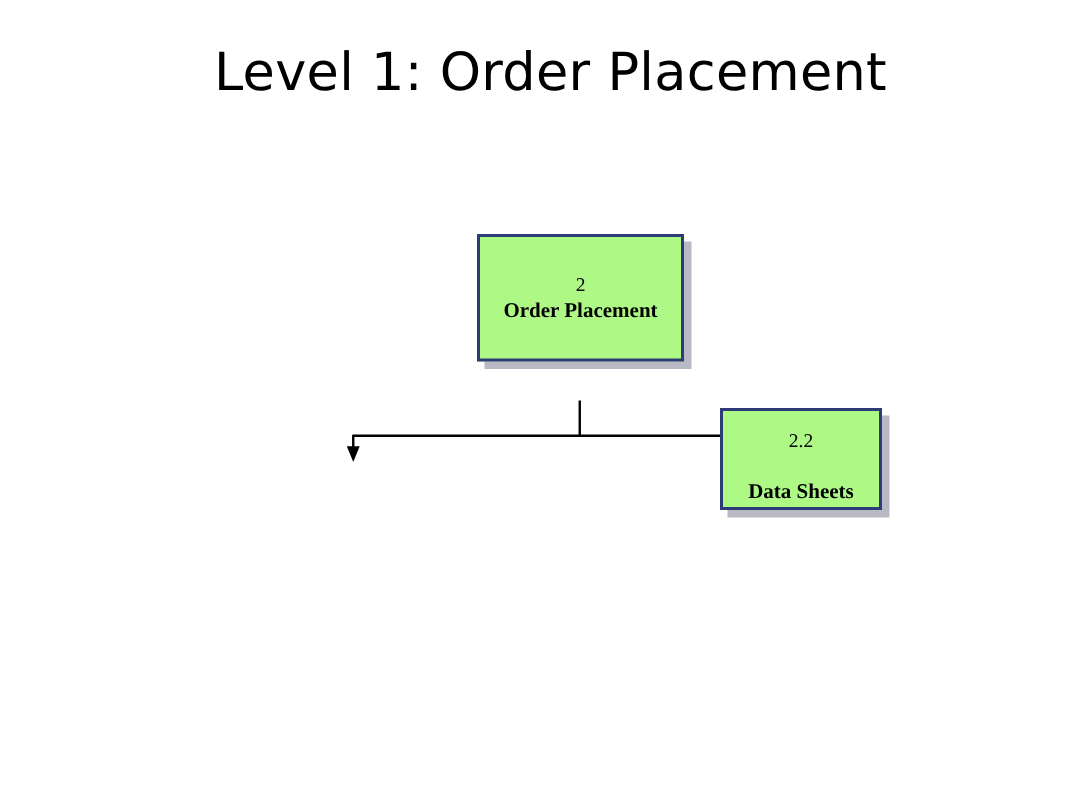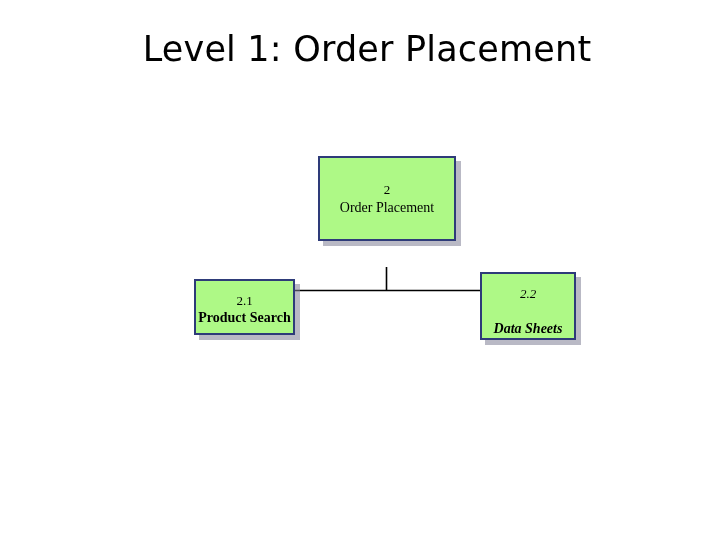--- a/index.html
+++ b/index.html
@@ -75,41 +75,40 @@
   
   #box-parent {
     left: 311px;
     top: 156px;
     width: 138px;
     height: 85px;
   }
   #box-parent .box-id { font-size: 13px; font-weight: 400; }
   #box-parent .box-label {
     font-size: 14px;
-    font-weight: 400;
+    font-weight: 700;
     margin-top: 2px;
   }
 
   
   #box-child-1 {
     left: 187px;
     top: 279px;
     width: 101px;
     height: 56px;
   }
   #box-child-1 .box-id { margin-top: 4px; }
   #box-child-1 .box-label { margin-top: 1px; }
 
   
   #box-child-2 {
     left: 473px;
     top: 272px;
-    width: 96px;
+    width: 108px;
     height: 68px;
-    font-style: italic;
   }
   #box-child-2 .box-id { margin-top: 10px; }
   #box-child-2 .box-label { margin-top: 19px; }
 
   
   #connectors {
     position: absolute;
     left: 0; top: 0;
     width: 720px;
     height: 540px;
@@ -136,24 +135,20 @@
 
       <line x1="529.5" y1="290" x2="529.5" y2="294" stroke="#000000" stroke-width="1.6"></line>
       <polygon points="529.5,303 525.2,292.5 533.8,292.5" fill="#000000"></polygon>
     </svg>
 
     <div class="process-box" id="box-parent">
       <div class="box-id">2</div>
       <div class="box-label">Order Placement</div>
     </div>
 
-    <div class="process-box" id="box-child-1">
-      <div class="box-id">2.1</div>
-      <div class="box-label">Product Search</div>
-    </div>
 
     <div class="process-box" id="box-child-2">
       <div class="box-id">2.2</div>
       <div class="box-label">Data Sheets</div>
     </div>
 
   </div>
 </div>
 
 </body></html>

